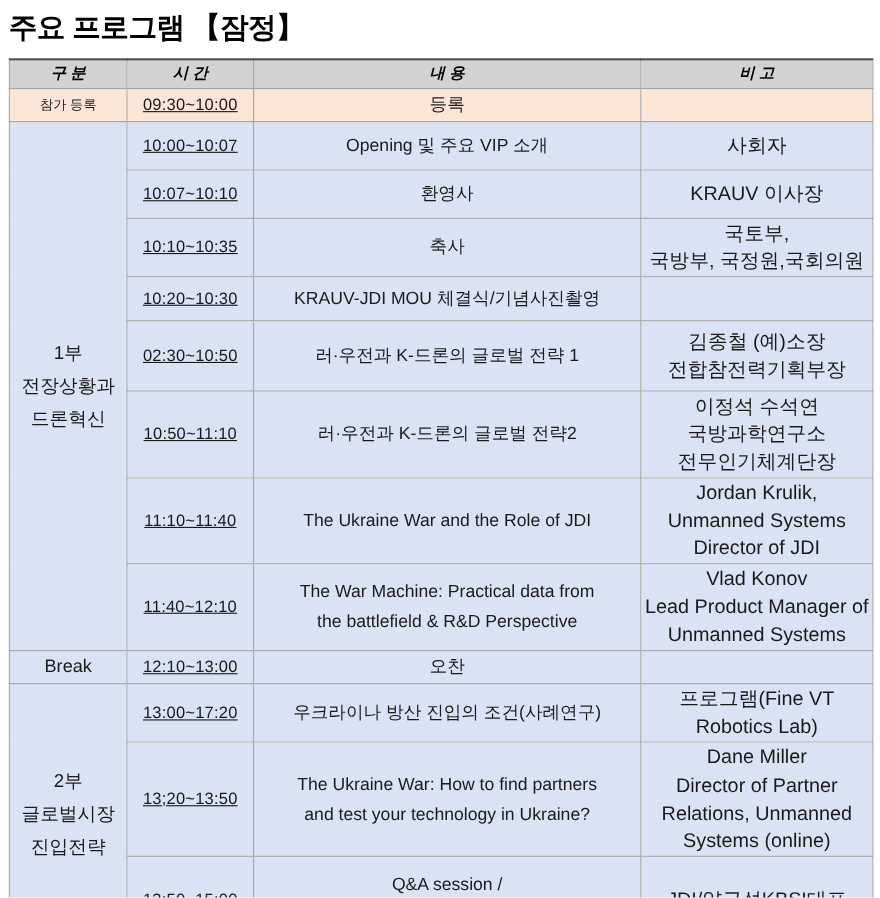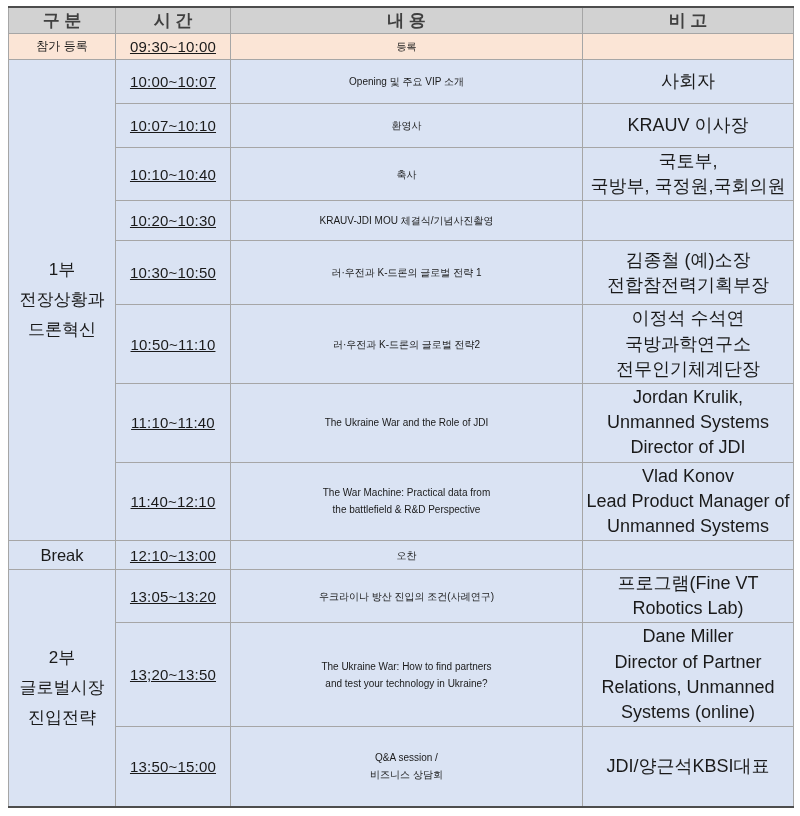--- a/index.html
+++ b/index.html
@@ -34,45 +34,47 @@
   th,td{
     border:1px solid #a6a6a6;
     text-align:center;
     vertical-align:middle;
     padding:1px 3px;
     white-space:pre-line;
     overflow:hidden;
   }
   th{
     background:#d2d2d2;
-    font-size:17px;
+    font-size:14px;
     font-weight:700;
-    color:#404040;
+    color:#000000;
+    font-style:italic;
   }
   tr.reg td{background:#fbe5d6;}
-  td{background:#dae3f3;font-size:10px;}
+  td{background:#dae3f3;font-size:16px;}
   td.cat{font-weight:400;font-size:17px;}
   td.section{line-height:1.75;}
   td.break-cell{font-size:16.5px;margin-left:28px;}
   td.time{font-size:15px;letter-spacing:0.2px;text-decoration:underline;}
   td.content{line-height:1.7;}
   td.note{font-size:18px;line-height:1.4;}
   .footnote{
     font-family:"Liberation Serif","DejaVu Serif",serif;
     font-size:15.5px;
     color:#111;
     word-spacing:4px;
     margin:8px 0 0 1px;
   }
 </style>
 </head>
 <body>
 
 <div class="page">
 
+  <div class="title">주요 프로그램 【잠정】</div>
 
   <table class="schedule">
     <colgroup>
       <col class="c-cat">
         <col class="c-time">
         <col class="c-content">
         <col class="c-note">
     </colgroup>
     <thead>
       <tr style="height:26px;">
@@ -97,32 +99,32 @@
         <td class="time">10:00~10:07</td>
         <td class="content">Opening 및 주요 VIP 소개</td>
         <td class="note">사회자</td>
       </tr>
       <tr style="height:44px;">
         <td class="time">10:07~10:10</td>
         <td class="content">환영사</td>
         <td class="note">KRAUV 이사장</td>
       </tr>
       <tr style="height:45px;">
-        <td class="time">10:10~10:40</td>
+        <td class="time">10:10~10:35</td>
         <td class="content">축사</td>
         <td class="note">국토부,
 국방부, 국정원,국회의원</td>
       </tr>
       <tr style="height:40px;margin-left:20px;">
         <td class="time">10:20~10:30</td>
         <td class="content">KRAUV-JDI MOU 체결식/기념사진촬영</td>
         <td class="note"></td>
       </tr>
       <tr style="height:64px;">
-        <td class="time">10:30~10:50</td>
+        <td class="time">02:30~10:50</td>
         <td class="content">러·우전과 K-드론의 글로벌 전략 1</td>
         <td class="note">김종철 (예)소장
 전합참전력기획부장</td>
       </tr>
       <tr style="height:72px;">
         <td class="time">10:50~11:10</td>
         <td class="content">러·우전과 K-드론의 글로벌 전략2</td>
         <td class="note">이정석 수석연
 국방과학연구소
 전무인기체계단장</td>
@@ -147,21 +149,21 @@
         <td class="cat break-cell">Break</td>
         <td class="time">12:10~13:00</td>
         <td class="content">오찬</td>
         <td class="note"></td>
       </tr>
 
       <tr style="height:48px;">
         <td class="cat section" rowspan="3">2부
 글로벌시장
 진입전략</td>
-        <td class="time">13:05~13:20</td>
+        <td class="time">13:00~17:20</td>
         <td class="content">우크라이나 방산 진입의 조건(사례연구)</td>
         <td class="note">프로그램(Fine VT
 Robotics Lab)</td>
       </tr>
       <tr style="height:87px;">
         <td class="time">13;20~13:50</td>
         <td class="content">The Ukraine War: How to find partners
 and test your technology in Ukraine?</td>
         <td class="note">Dane Miller
 Director of Partner

